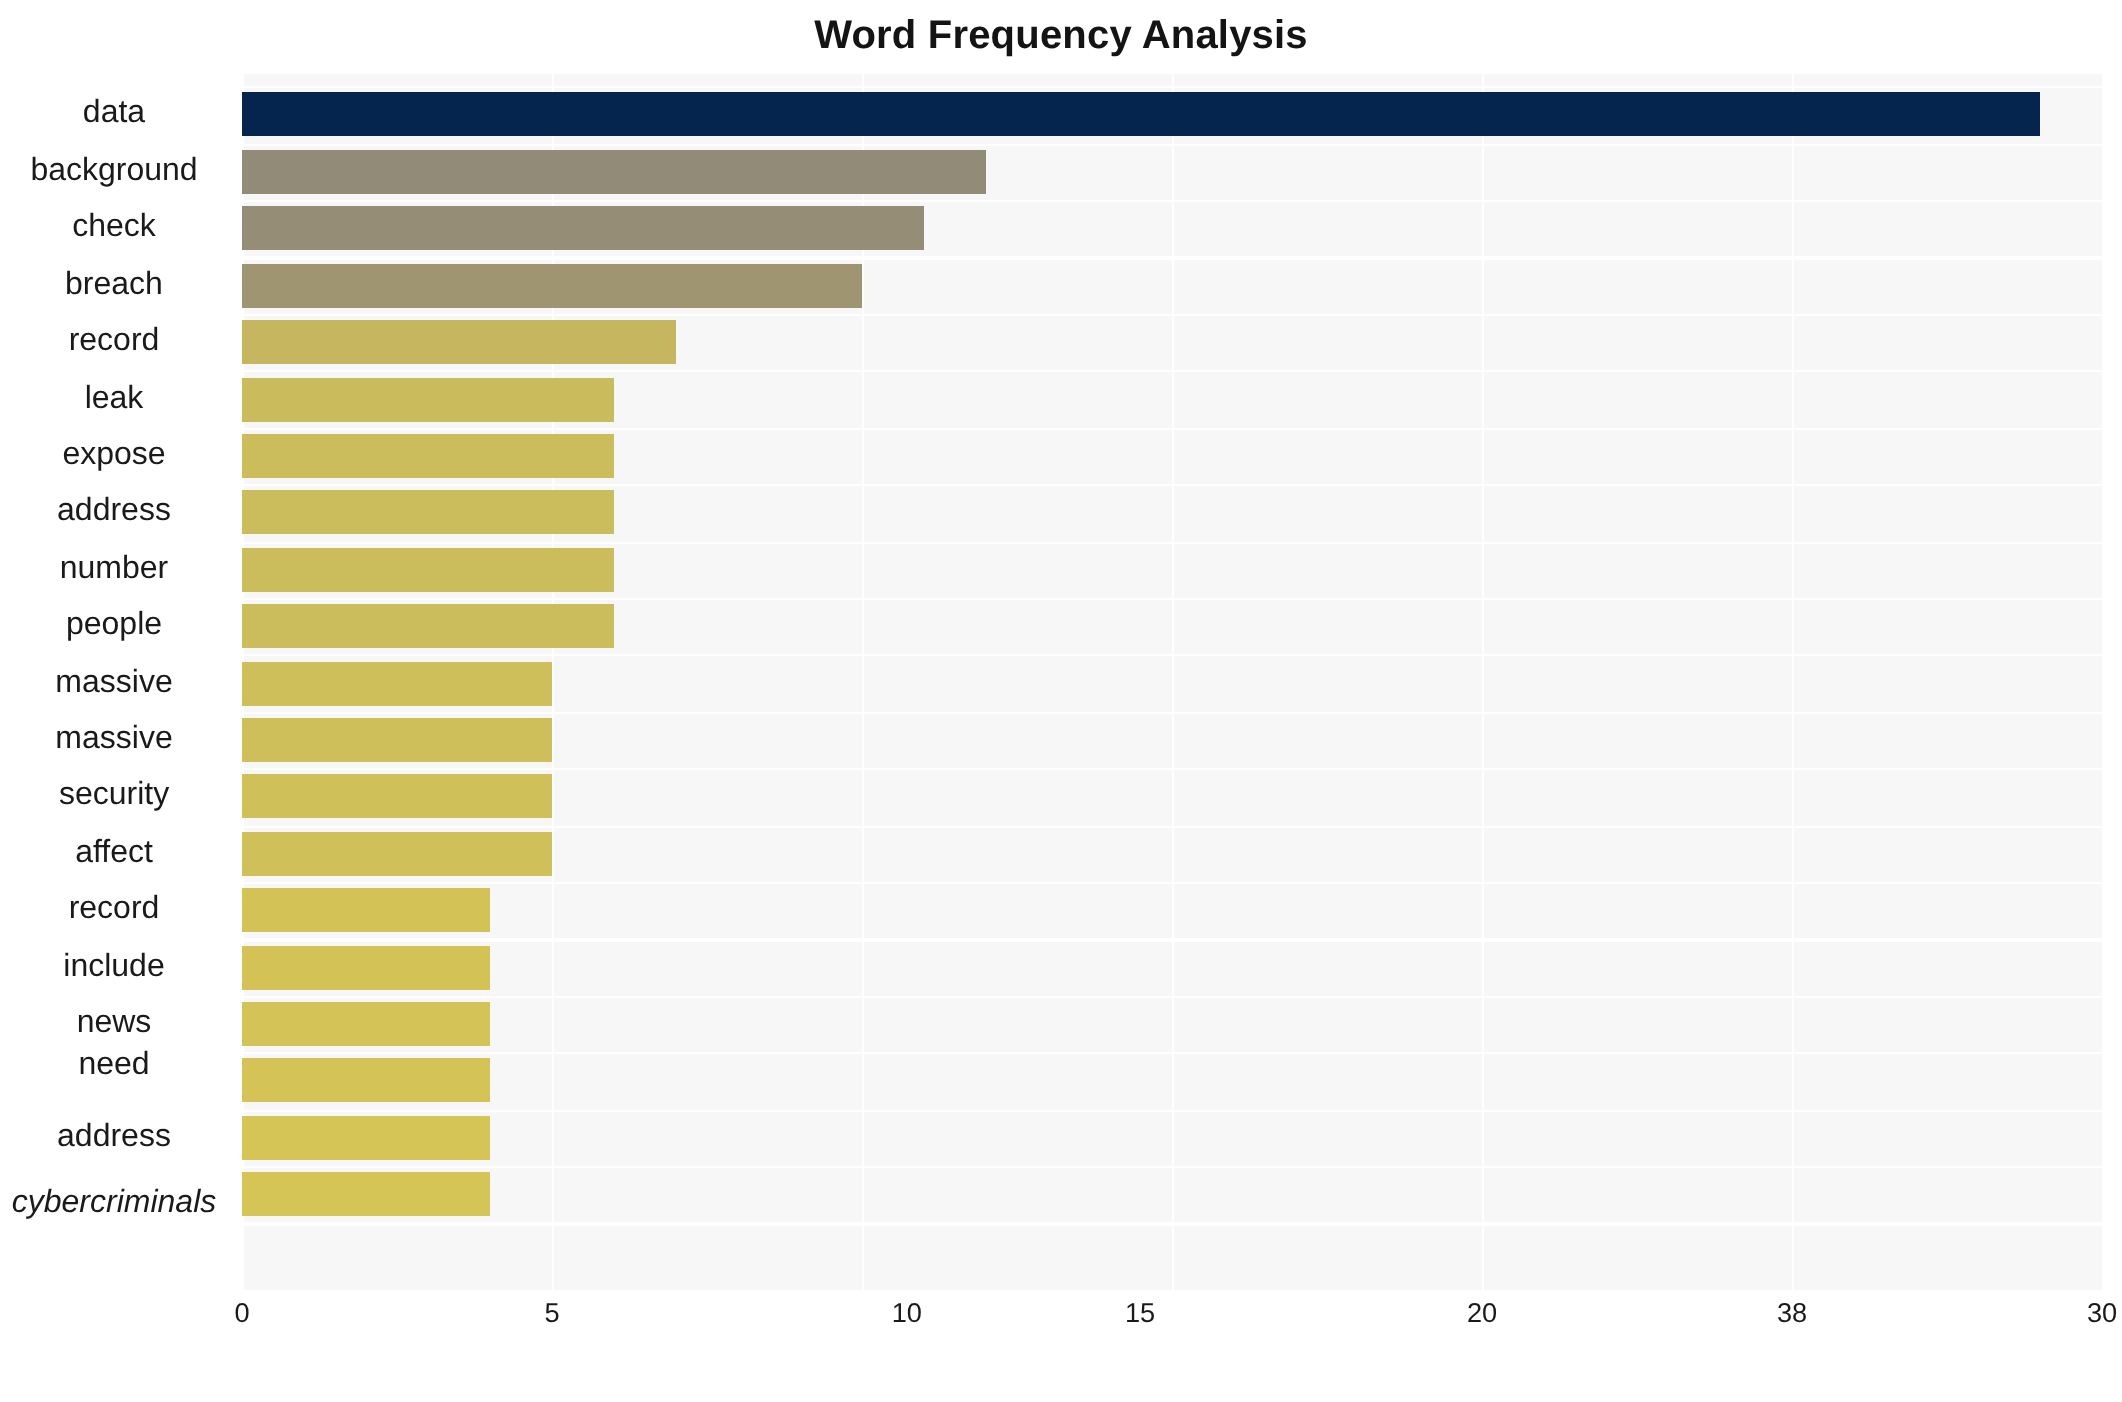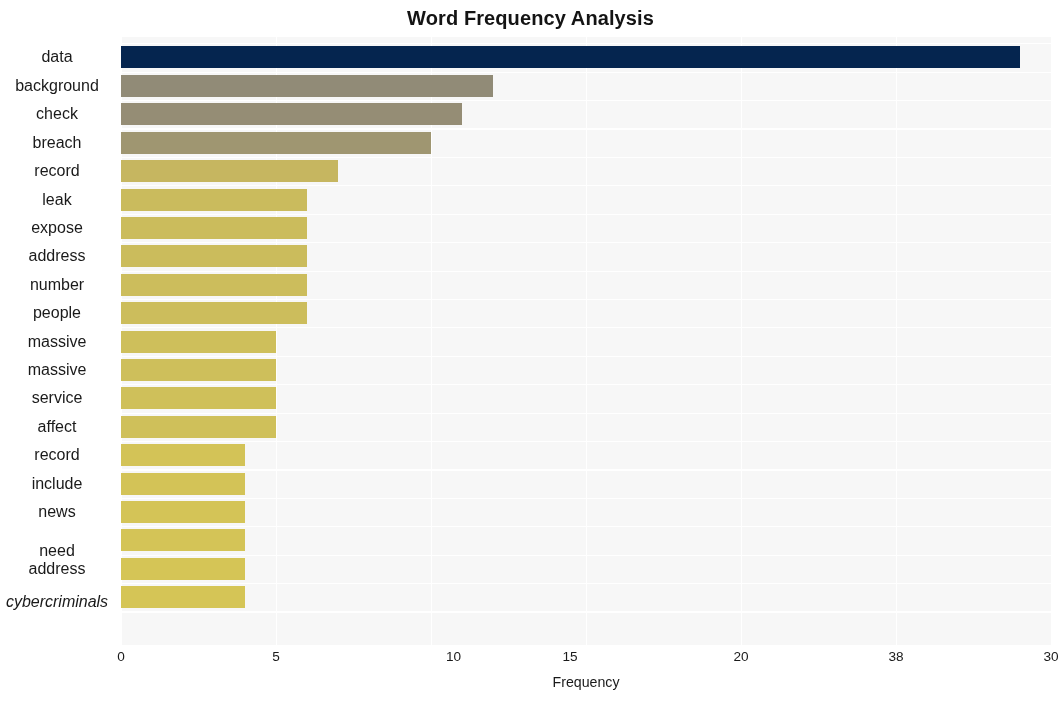--- a/index.html
+++ b/index.html
@@ -224,35 +224,34 @@
       <div class="ytick" style="top: 68.2785px;">check</div>
       <div class="ytick" style="top: 96.6897px;">breach</div>
       <div class="ytick" style="top: 125.101px;">record</div>
       <div class="ytick" style="top: 153.512px;">leak</div>
       <div class="ytick" style="top: 181.923px;">expose</div>
       <div class="ytick" style="top: 210.335px;">address</div>
       <div class="ytick" style="top: 238.746px;">number</div>
       <div class="ytick" style="top: 267.157px;">people</div>
       <div class="ytick" style="top: 295.568px;">massive</div>
       <div class="ytick" style="top: 323.979px;">massive</div>
-      <div class="ytick" style="top: 352.391px;">service</div>
+      <div class="ytick" style="top: 352.391px;">security</div>
       <div class="ytick" style="top: 380.802px;">affect</div>
       <div class="ytick" style="top: 409.213px;">record</div>
       <div class="ytick" style="top: 437.624px;">include</div>
       <div class="ytick" style="top: 466.036px;">news</div>
-      <div class="ytick" style="top: 505px;">need</div>
+      <div class="ytick" style="top: 487px;">need</div>
       <div class="ytick" style="top: 522.858px;">address</div>
       <div class="ytick" style="top: 556px; font-style: italic;">cybercriminals</div>
     </div>
 
   <div id="x-tick-labels">
       <div class="xtick" style="left: 121px;">0</div>
       <div class="xtick" style="left: 276px;">5</div>
       <div class="xtick" style="left: 431px; text-align: right;">10</div>
       <div class="xtick" style="left: 570px;">15</div>
       <div class="xtick" style="left: 741px;">20</div>
       <div class="xtick" style="left: 896px;">38</div>
       <div class="xtick" style="left: 1051px;">30</div>
     </div>
 
-  <div id="x-axis-label">Frequency</div>
 
 </div>
 
 </body></html>

